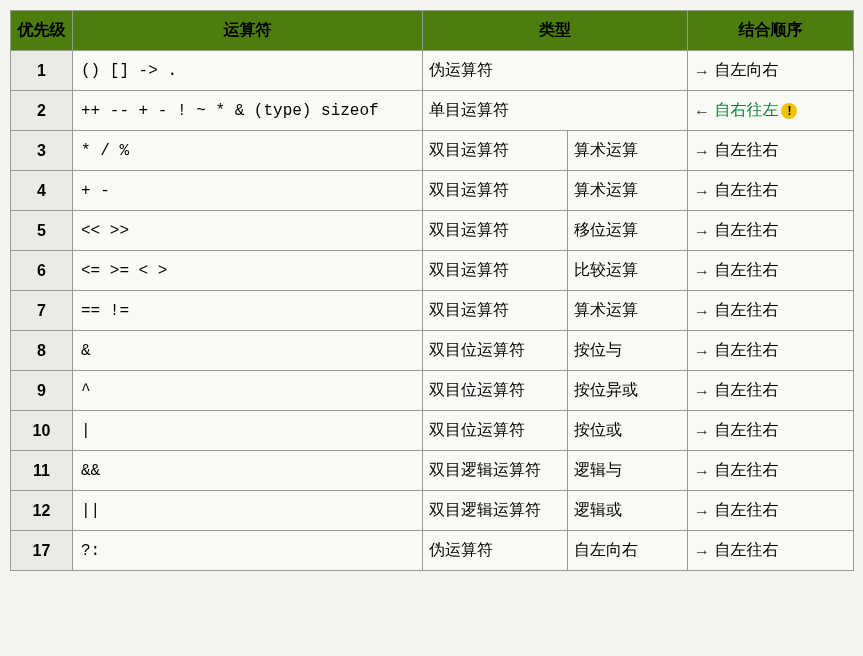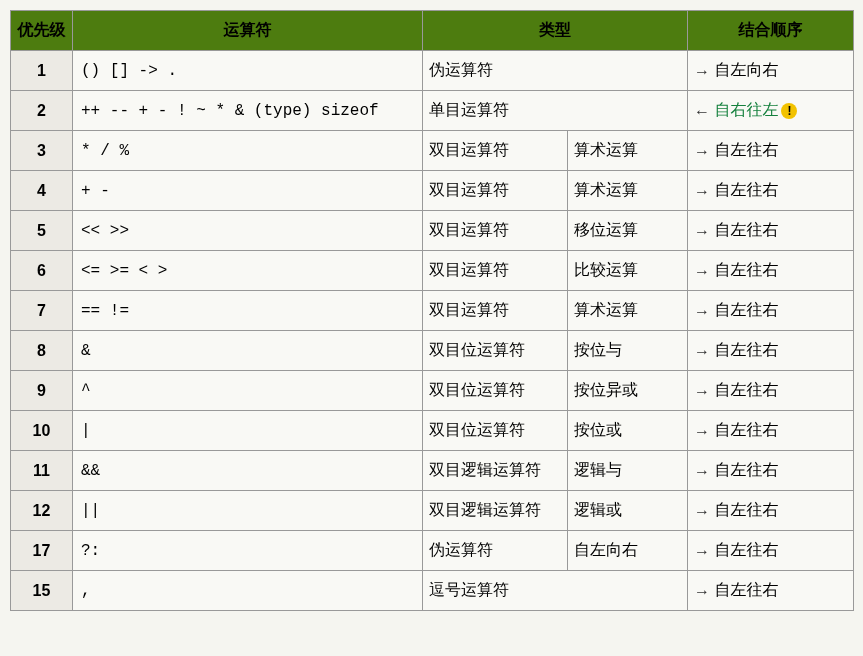--- a/index.html
+++ b/index.html
@@ -171,20 +171,14 @@
         <td>逻辑或</td>
         <td class="assoc"><span class="arrow-right"></span><span>自左往右</span></td>
       </tr>
       <tr>
         <td class="priority">17</td>
         <td class="ops">?:</td>
         <td>伪运算符</td>
         <td>自左向右</td>
         <td class="assoc"><span class="arrow-right"></span><span>自左往右</span></td>
       </tr>
-      <tr>
-        <td class="priority">15</td>
-        <td class="ops">,</td>
-        <td colspan="2" class="type-center">逗号运算符</td>
-        <td class="assoc"><span class="arrow-right"></span><span>自左往右</span></td>
-      </tr>
     </tbody>
 </table>
 
 </body></html>

